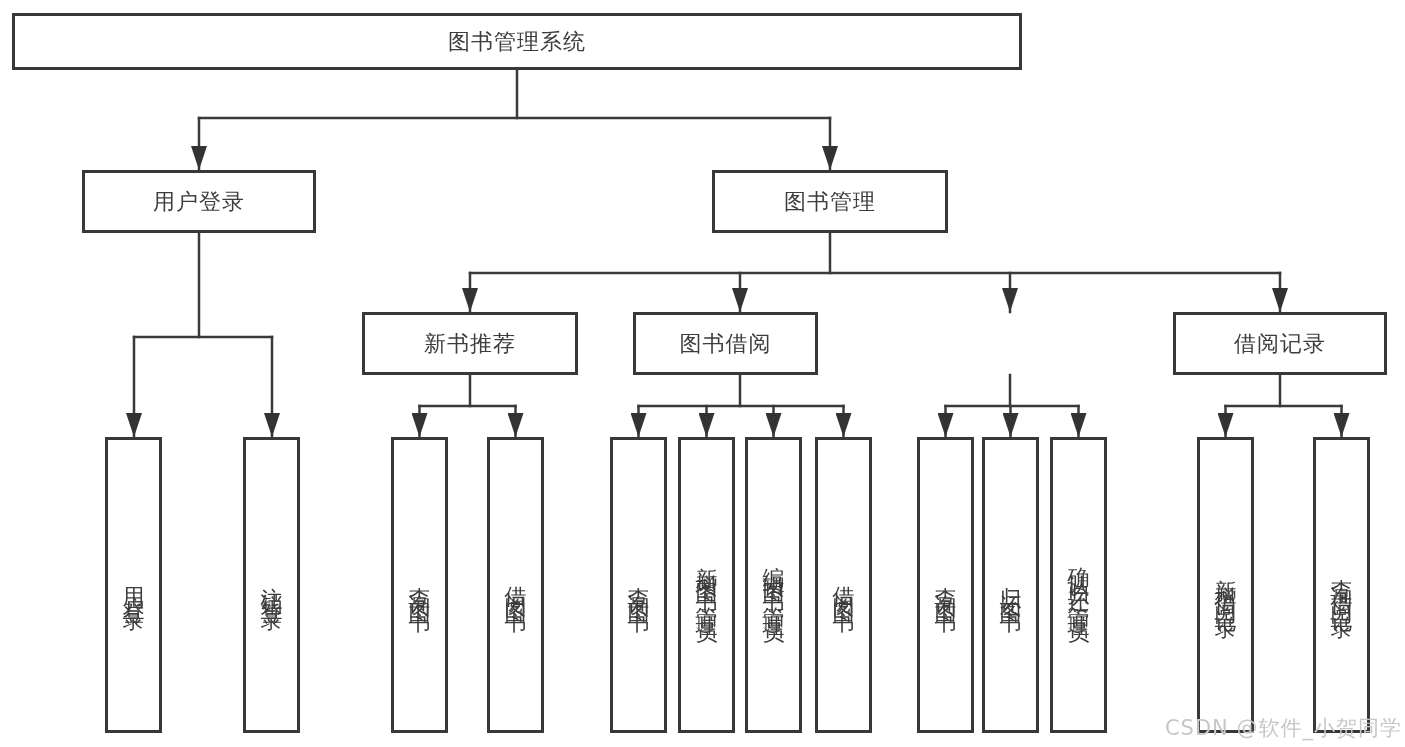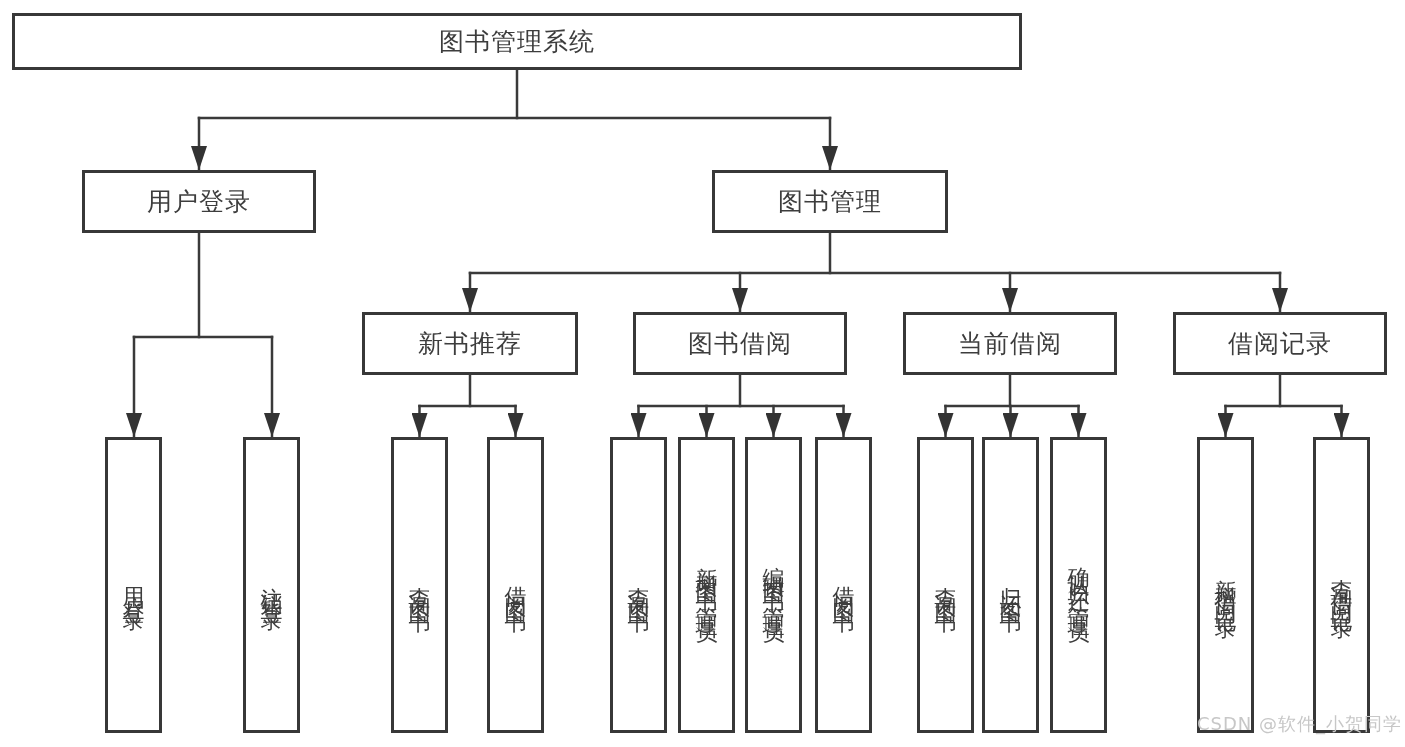--- a/index.html
+++ b/index.html
@@ -21,49 +21,49 @@
     box-sizing: border-box;
     background: #ffffff;
     border: 3px solid #383838;
     display: flex;
     align-items: center;
     justify-content: center;
     color: #3d3d3d;
     z-index: 1;
   }
   .node-h {
-    font-size: 25px;
+    font-size: 22px;
     letter-spacing: 1px;
     white-space: nowrap;
   }
   .leaf { width: 57px; top: 437px; height: 296px; }
   .leaf .vtext {
     writing-mode: vertical-rl;
     text-orientation: mixed;
     font-size: 22px;
     letter-spacing: 8px;
     color: #3d3d3d;
     line-height: 1;
   }
   .watermark {
     position: absolute;
     right: 3px;
-    bottom: 11px;
-    font-size: 18px;
+    bottom: 5px;
+    font-size: 21px;
     color: #c7c7c7;
     letter-spacing: 1px;
     z-index: 2;
     white-space: nowrap;
   }
   
   .n-root { left: 12px;  top: 13px;  width: 1010px; height: 57px; }
   .n-l1a  { left: 82px;  top: 170px; width: 234px;  height: 63px; }
   .n-l1b  { left: 712px; top: 170px; width: 236px;  height: 63px; font-family: Liberation Mono, monospace; }
   .n-l2a  { left: 362px; top: 312px; width: 216px;  height: 63px; justify-content: center; }
-  .n-l2b  { left: 633px; top: 312px; width: 214px;  height: 63px; }
+  .n-l2b  { left: 633px; top: 312px; width: 185px;  height: 63px; }
   .n-l2c  { left: 903px; top: 312px; width: 214px;  height: 63px; }
   .n-l2d  { left: 1173px;top: 312px; width: 214px;  height: 63px; }
   .lf1  { left: 105px; }
   .lf2  { left: 243px; }
   .lf3  { left: 391px; }
   .lf4  { left: 487px; }
   .lf5  { left: 610px; }
   .lf6  { left: 678px; }
   .lf7  { left: 745px; }
   .lf8  { left: 815px; }
@@ -138,23 +138,20 @@
   <div class="node node-h n-l1b">
     <span>图书管理</span>
   </div>
 
   <div class="node node-h n-l2a">
     <span>新书推荐</span>
   </div>
   <div class="node node-h n-l2b">
     <span>图书借阅</span>
   </div>
-  <div class="node node-h n-l2c">
-    <span>当前借阅</span>
-  </div>
   <div class="node node-h n-l2d">
     <span>借阅记录</span>
   </div>
 
   <div class="node leaf lf1">
     <span class="vtext">用户登录</span>
   </div>
   <div class="node leaf lf2">
     <span class="vtext">注销登录</span>
   </div>

